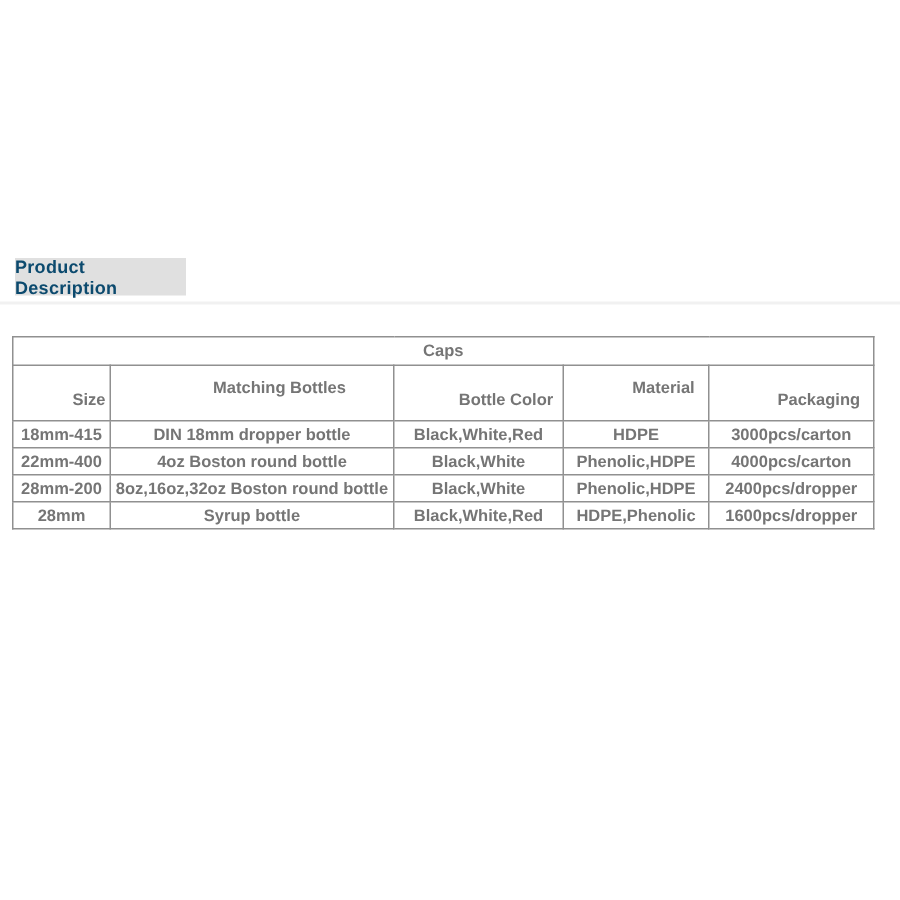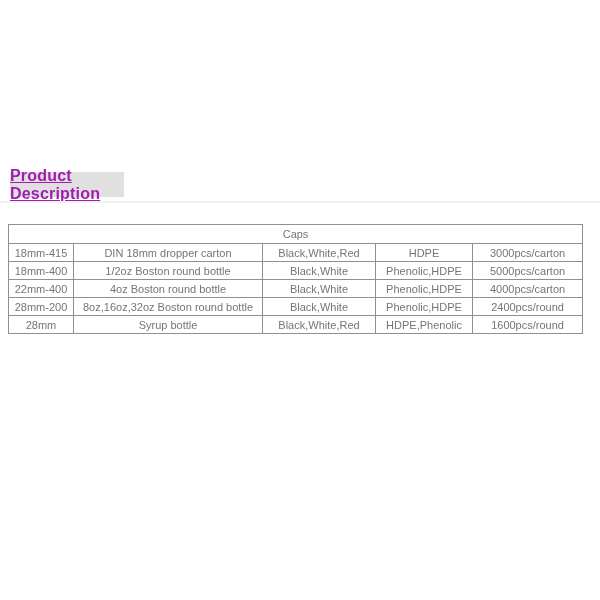--- a/index.html
+++ b/index.html
@@ -17,46 +17,46 @@
   }
 
   
   .tab {
     position: absolute;
     left: 10px;
     top: 172px;
     width: 114px;
     height: 25px;
     background: #e0e0e0;
-    color: #a21caf;
-    font-size: 16px;
+    color: #0c4a6e;
+    font-size: 12px;
     font-weight: bold;
     display: flex;
     align-items: center;
     justify-content: center;
     letter-spacing: 0.2px;
     cursor: pointer;
     user-select: none;
-    text-decoration: underline;
   }
   .tab-underline {
     position: absolute;
     left: 0;
     top: 201px;
     width: 600px;
     height: 2px;
     background: #f1f1f1;
   }
 
   
   .table-wrap {
     position: absolute;
     left: 8px;
     top: 224px;
     width: 574px;
+    font-weight: bold;
   }
   table.caps {
     border-collapse: collapse;
     table-layout: fixed;
     width: 574px;
     font-size: 11px;
     color: #757575;
     text-align: center;
   }
   table.caps td {
@@ -96,53 +96,63 @@
           <col class="c1">
           <col class="c2">
           <col class="c3">
           <col class="c4">
       </colgroup>
       <tbody>
         <tr>
           <td class="title-cell" colspan="5">Caps</td>
         </tr>
 
+        <tr class="header-row">
+          <td>
+            <span class="hdr-lo">Size</span>
+          </td>
+          <td>
+            <span class="hdr-hi">Matching Bottles</span>
+          </td>
+          <td>
+            <span class="hdr-lo">Bottle Color</span>
+          </td>
+          <td>
+            <span class="hdr-hi">Material</span>
+          </td>
+          <td>
+            <span class="hdr-lo">Packaging</span>
+          </td>
+        </tr>
 
         <tr class="data-row">
           <td>18mm-415</td>
-          <td>DIN 18mm dropper carton</td>
+          <td>DIN 18mm dropper bottle</td>
           <td>Black,White,Red</td>
           <td>HDPE</td>
           <td>3000pcs/carton</td>
-        </tr>
-        <tr class="data-row">
-          <td>18mm-400</td>
-          <td>1/2oz Boston round bottle</td>
-          <td>Black,White</td>
-          <td>Phenolic,HDPE</td>
-          <td>5000pcs/carton</td>
         </tr>
         <tr class="data-row">
           <td>22mm-400</td>
           <td>4oz Boston round bottle</td>
           <td>Black,White</td>
           <td>Phenolic,HDPE</td>
           <td>4000pcs/carton</td>
         </tr>
         <tr class="data-row">
           <td>28mm-200</td>
           <td>8oz,16oz,32oz Boston round bottle</td>
           <td>Black,White</td>
           <td>Phenolic,HDPE</td>
-          <td>2400pcs/round</td>
+          <td>2400pcs/dropper</td>
         </tr>
         <tr class="data-row">
           <td>28mm</td>
           <td>Syrup bottle</td>
           <td>Black,White,Red</td>
           <td>HDPE,Phenolic</td>
-          <td>1600pcs/round</td>
+          <td>1600pcs/dropper</td>
         </tr>
       </tbody>
     </table>
   </div>
 
 </div>
 
 </body></html>

